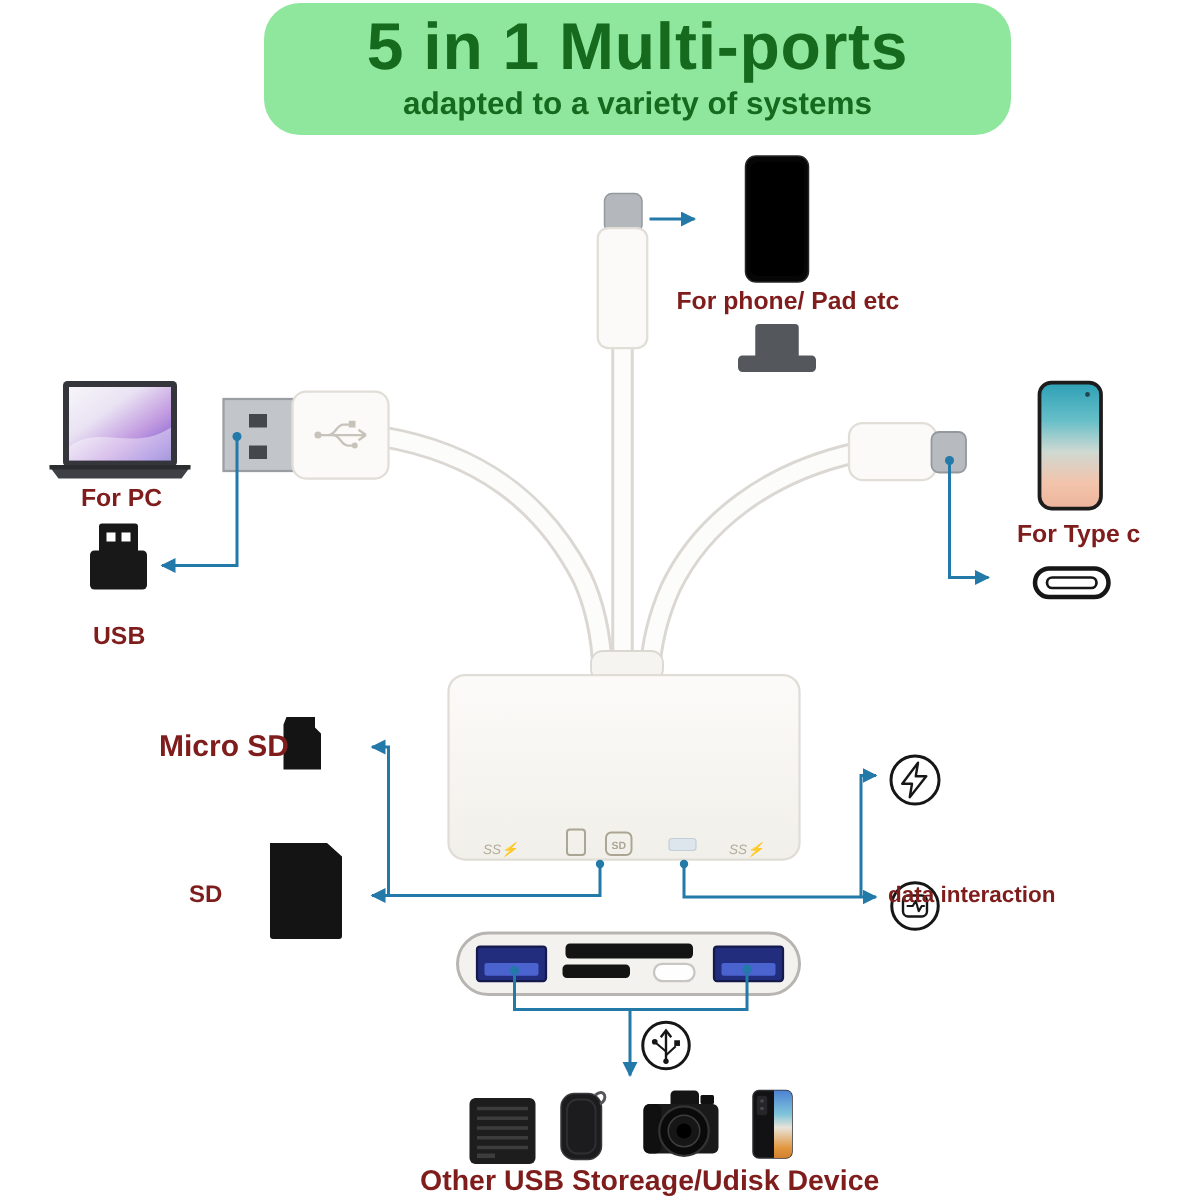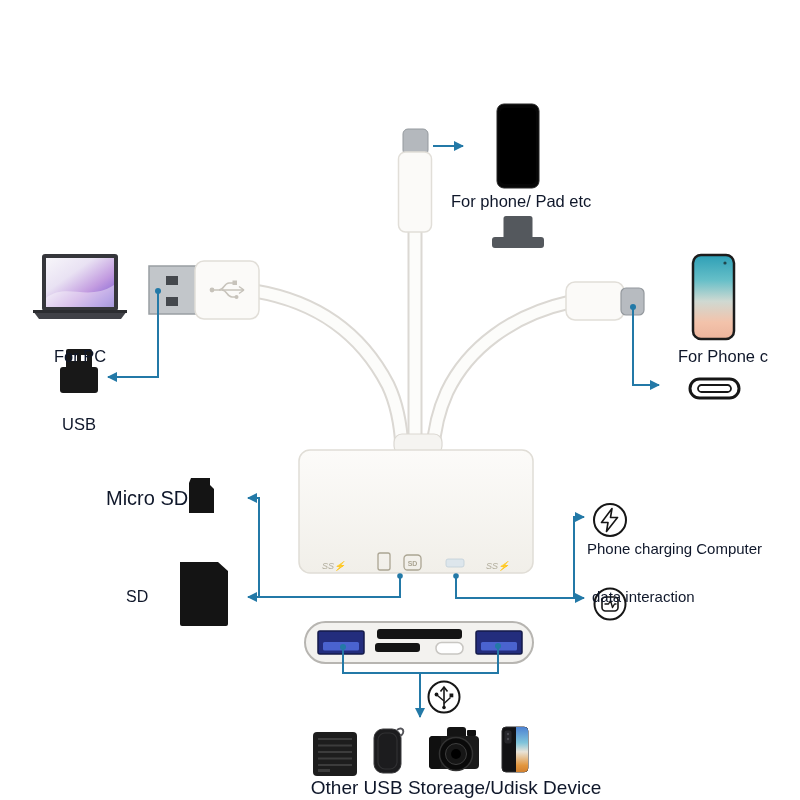--- a/index.html
+++ b/index.html
@@ -5,21 +5,21 @@
   html,body { margin:0; padding:0; background:#fff; }
   .stage { position:relative; width:800px; height:800px; background:var(--background,#fff);
            font-family:"Liberation Sans", sans-serif; overflow:hidden; }
   svg.art { position:absolute; left:0; top:0; }
   .banner { position:absolute; left:176px; top:2px; width:498px; height:88px;
             background:var(--banner-bg,#8fe69d); border-radius:24px;
             display:flex; flex-direction:column; align-items:center; justify-content:center; }
   .banner-title { font-size:44px; font-weight:800; letter-spacing:0.5px;
                   color:var(--banner-text,#156a1e); line-height:1.02; }
   .banner-sub { font-size:21px; font-weight:700; color:var(--banner-text,#156a1e); margin-top:3px; }
-  .label { position:absolute; font-weight:400; color:#0f172a; font-size:16.5px; white-space:nowrap; }
+  .label { position:absolute; font-weight:700; color:#7f1d1d; font-size:16.5px; white-space:nowrap; }
   .label.small { font-size:15px; }
   .label.center { text-align:center; }
 </style>
 </head>
 <body>
 
 <div class="stage">
 
   <svg class="art" width="800" height="800" viewBox="0 0 800 800">
     <defs>
@@ -212,23 +212,26 @@
         <circle cx="158" cy="291" r="3"></circle>
           <circle cx="633" cy="307" r="3"></circle>
         <circle cx="400" cy="576" r="2.8"></circle>
           <circle cx="456" cy="576" r="2.8"></circle>
         <circle cx="343" cy="647" r="3"></circle>
           <circle cx="498" cy="646" r="3"></circle>
       </g>
     </g>
   </svg>
 
+  <div class="banner">
+    <div class="banner-title">5 in 1 Multi-ports</div>
+    <div class="banner-sub">adapted to a variety of systems</div>
+  </div>
 
   <div class="label" style="left:451px; top:192px;">For phone/ Pad etc</div>
-  <div class="label" style="left:54px; top:323px;margin-top:24px;">For PC</div>
+  <div class="label" style="left:54px; top:323px;">For PC</div>
   <div class="label" style="left:62px; top:415px;">USB</div>
-  <div class="label" style="left:678px; top:347px;">For Phone c</div>
+  <div class="label" style="left:678px; top:347px;">For Type c</div>
   <div class="label" style="left:106px; top:487px; font-size:20px;">Micro SD</div>
   <div class="label" style="left:126px; top:588px; font-size:16px;">SD</div>
-  <div class="label small" style="left:587px; top:540px;">Phone charging Computer</div>
   <div class="label small" style="left:592px; top:588px;">data interaction</div>
-  <div class="label center" style="left:280px; top:777px; width:300px; font-size:19px;margin-left:26px;">Other USB Storeage/Udisk Device</div>
+  <div class="label center" style="left:280px; top:777px; width:300px; font-size:19px;">Other USB Storeage/Udisk Device</div>
 </div>
 
 </body></html>

